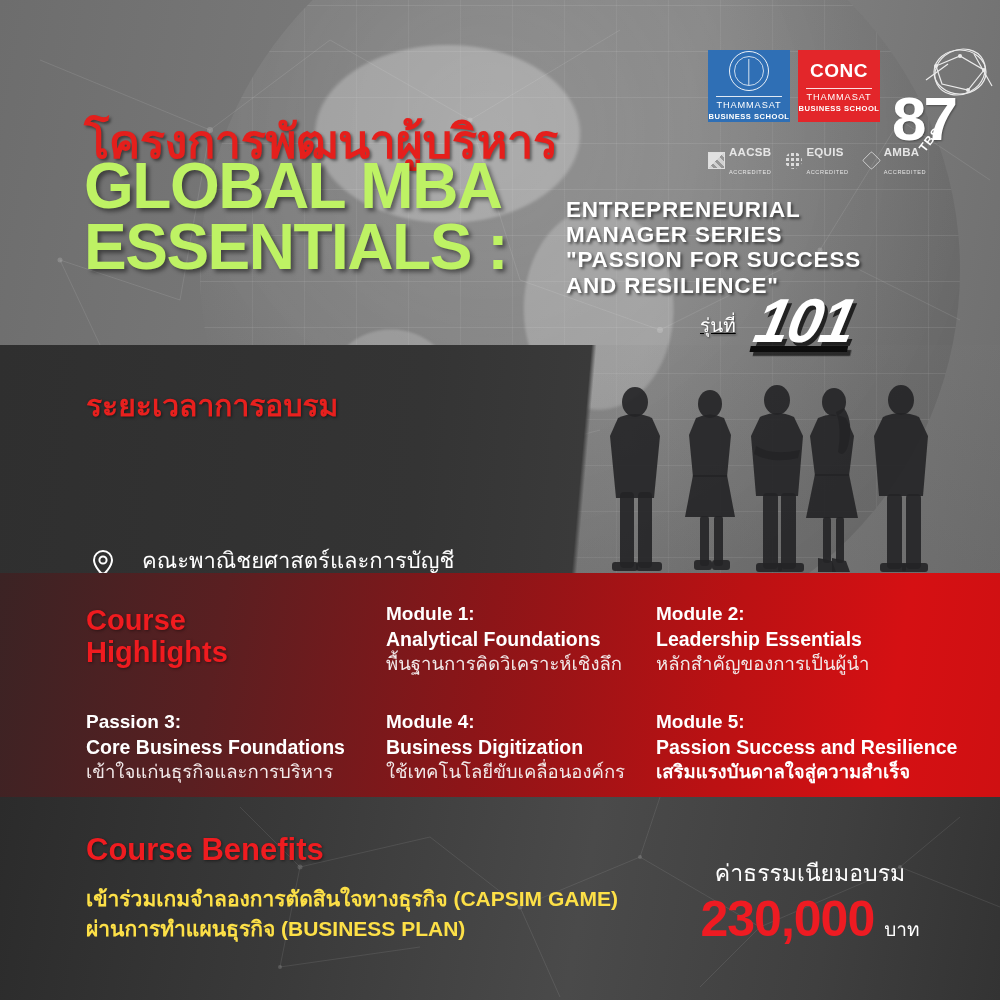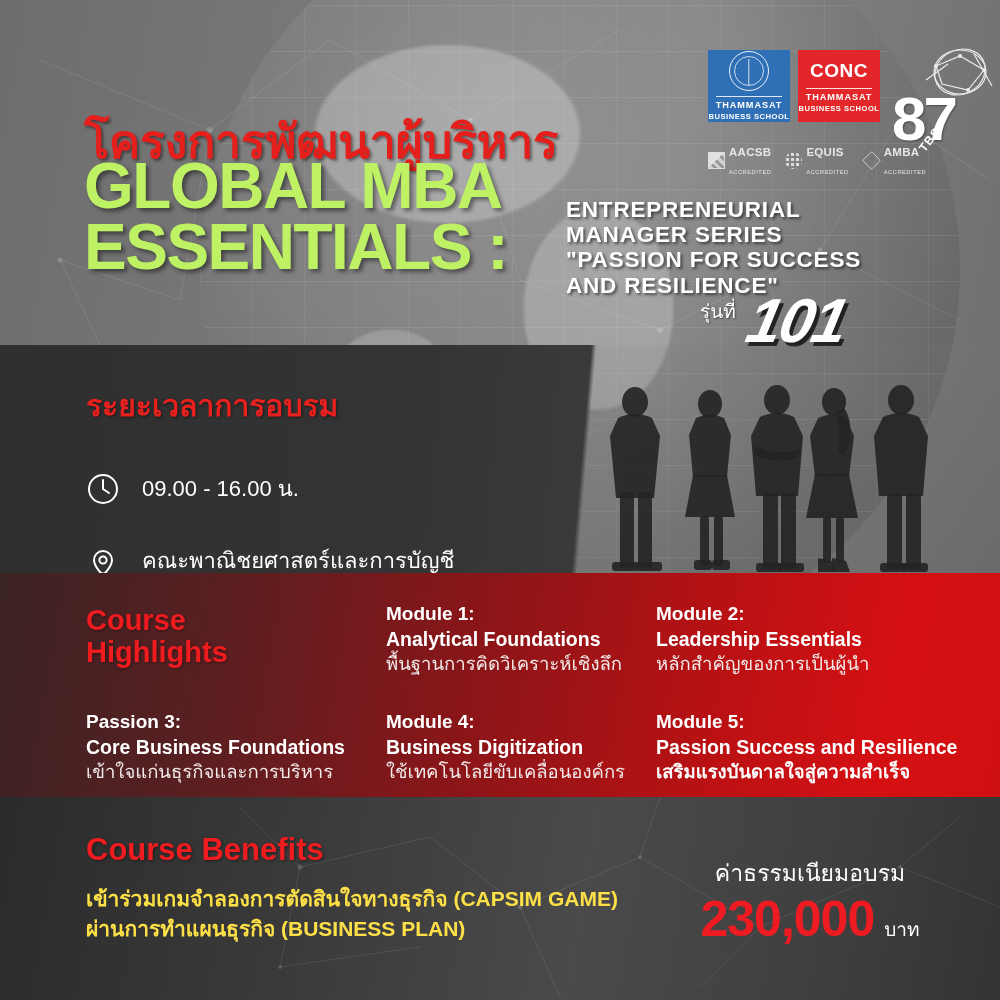--- a/index.html
+++ b/index.html
@@ -95,21 +95,21 @@
 
   .subtitle{
     position:absolute; left:566px; top:197px;
     color:#fff; font-weight:bold; font-size:22.5px;
     line-height:1.12; letter-spacing:.8px;
     text-shadow:2px 2px 3px rgba(0,0,0,.55);
     white-space:nowrap;
   }
   .gen-wrap{
     position:absolute; left:700px; top:296px;
-    display:flex; align-items:flex-start; gap:12px;
+    display:flex; align-items:flex-end; gap:20px;text-decoration:underline;
   }
   .gen-label{
     color:#fff; font-size:19px; padding-bottom:7px;
     text-shadow:1px 1px 2px rgba(0,0,0,.5);
   }
   .gen-num{
     color:#fff; font-size:62px; font-weight:bold; font-style:italic;
     line-height:.82; letter-spacing:-2px;
     transform:skewX(-12deg);
     text-shadow:4px 4px 0 rgba(0,0,0,.72);
@@ -130,21 +130,21 @@
   }
   .logo-seal::before{
     content:""; position:absolute; inset:4px; border-radius:50%;
     border:1px solid rgba(255,255,255,.75);
   }
   .logo-seal::after{
     content:""; position:absolute; left:50%; top:7px; width:1.4px; height:26px;
     background:rgba(255,255,255,.8); transform:translateX(-50%);
   }
   .conc-word{ font-size:19px; font-weight:bold; letter-spacing:.5px; margin-bottom:4px; }
-  .logo-l1{ font-size:9.2px; font-weight:bold; letter-spacing:.9px; border-top:1px solid rgba(255,255,255,.85); padding-top:3px; }
+  .logo-l1{ font-size:9.2px; font-weight:normal; letter-spacing:.9px; border-top:1px solid rgba(255,255,255,.85); padding-top:3px; }
   .logo-l2{ font-size:7.6px; font-weight:bold; letter-spacing:.5px; }
   .tbs87{
     position:relative; width:92px; height:118px; color:#fff; margin-left:2px;
   }
   .tbs87 .num{
     position:absolute; left:2px; top:38px; font-size:62px; font-weight:bold;
     letter-spacing:-3px; line-height:1; text-shadow:1px 1px 2px rgba(0,0,0,.35);
   }
   .tbs87 .tbs-label{
     position:absolute; left:26px; top:96px; font-size:12px; font-weight:bold;
@@ -354,27 +354,20 @@
           <rect x="346" y="134" width="15" height="75" rx="4"></rect>
         <rect x="320" y="203" width="26" height="9" rx="3"></rect>
           <rect x="342" y="203" width="26" height="9" rx="3"></rect>
       </g>
     </svg>
   </div>
   <div class="band-dark"></div>
 
   <div class="sec-title-red" id="duration-title">ระยะเวลาการอบรม</div>
 
-  <div class="info-row" id="row-time">
-    <svg class="ico" viewBox="0 0 34 34">
-      <circle cx="17" cy="17" r="14" fill="none" stroke="#fff" stroke-width="2"></circle>
-      <path d="M17 8 V17 L23 21" fill="none" stroke="#fff" stroke-width="2" stroke-linecap="round"></path>
-    </svg>
-    <div class="info-text">09.00 - 16.00 น.</div>
-  </div>
 
   <div class="info-row" id="row-place">
     <svg class="ico" viewBox="0 0 34 34">
       <path d="M17 4 a9 9 0 0 1 9 9 c0 7 -9 15 -9 15 s-9 -8 -9 -15 a9 9 0 0 1 9 -9 Z" fill="none" stroke="#fff" stroke-width="2"></path>
       <circle cx="17" cy="13" r="3.6" fill="none" stroke="#fff" stroke-width="2"></circle>
       <ellipse cx="17" cy="29" rx="8" ry="2.6" fill="none" stroke="#fff" stroke-width="1.6"></ellipse>
     </svg>
     <div class="info-text">
       <div>คณะพาณิชยศาสตร์และการบัญชี</div>
       <div>มธ. ท่าพระจันทร์</div>

